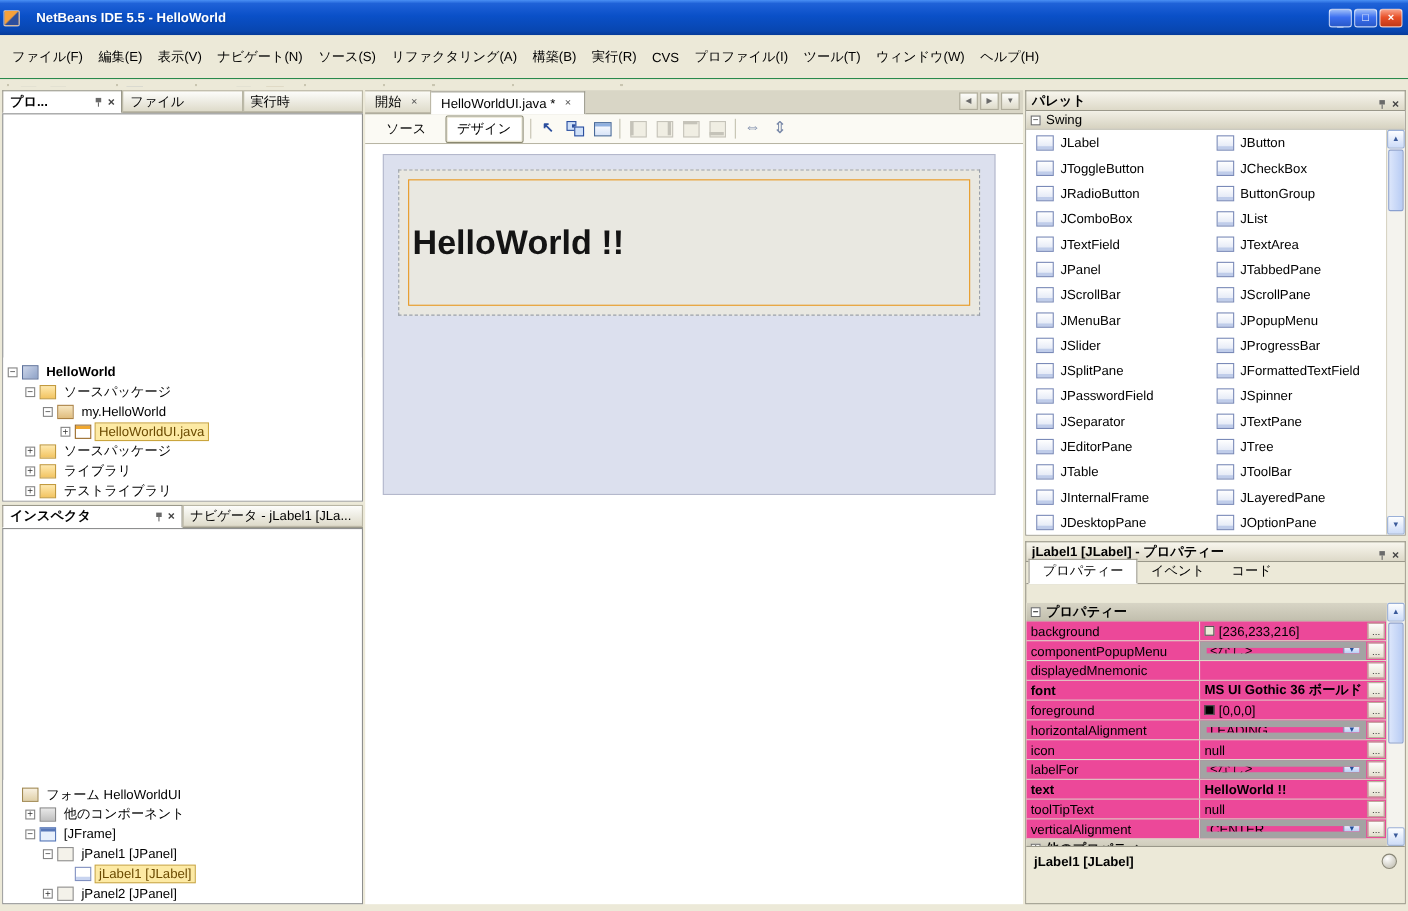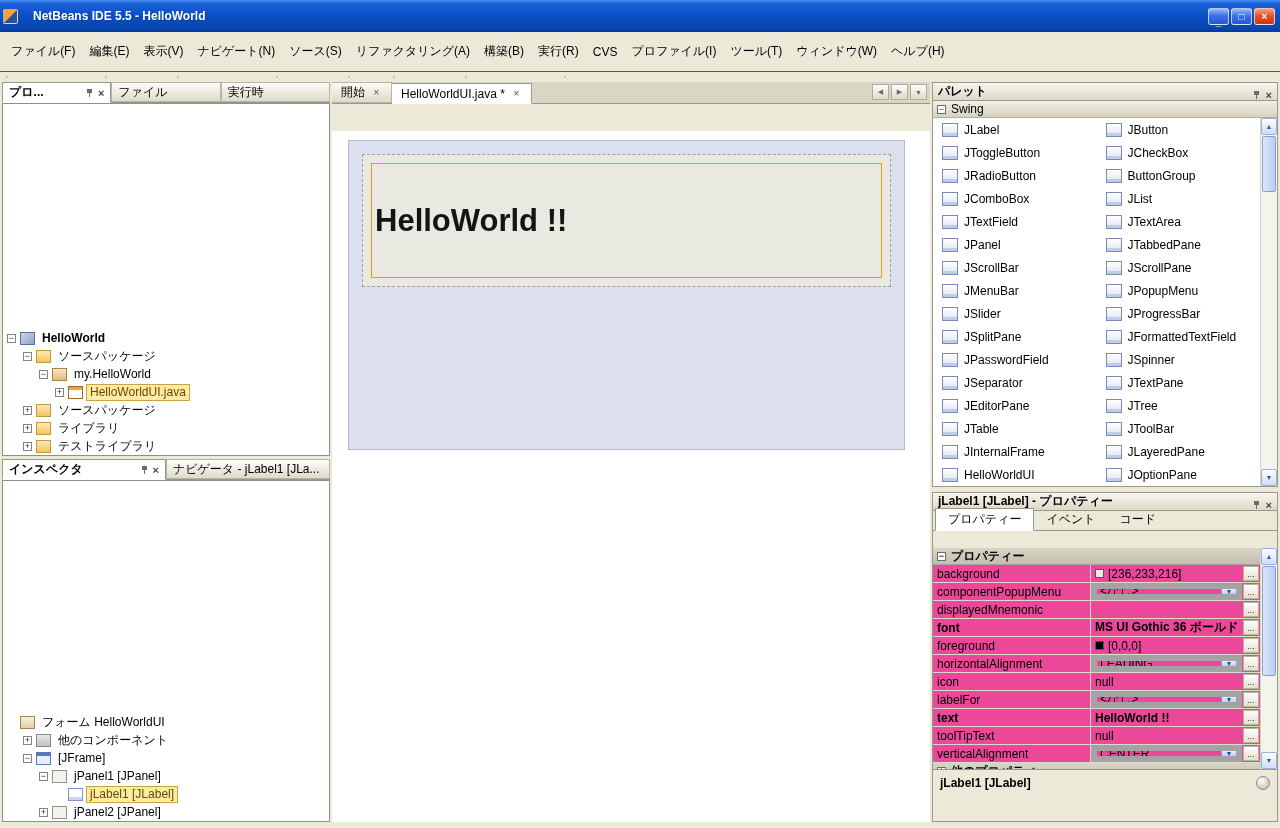--- a/index.html
+++ b/index.html
@@ -351,20 +351,42 @@
             <span class="et-label">HelloWorldUI.java *</span>
             <span class="et-close">×</span>
           </div>
         </div>
       <span id="tab-nav">
         <span class="nav-btn">◀</span>
         <span class="nav-btn">▶</span>
         <span class="nav-btn">▼</span>
       </span>
     </div>
+    <div id="design-toolbar">
+      <span class="mode-btn">ソース</span>
+      <span class="mode-btn on">デザイン</span>
+      <span class="vsep"></span>
+      <span id="mode-icons" style="display:flex;gap:4px">
+          <span class="dicon d-dsel"></span>
+          <span class="dicon d-dconn"></span>
+          <span class="dicon d-dprev"></span>
+        </span>
+      <span class="vsep"></span>
+      <span id="align-icons" class="dim" style="display:flex;gap:4px">
+          <span class="dicon d-dal"></span>
+          <span class="dicon d-dar"></span>
+          <span class="dicon d-dat"></span>
+          <span class="dicon d-dab"></span>
+        </span>
+      <span class="vsep"></span>
+      <span id="resize-icons" style="display:flex;gap:4px">
+          <span class="dicon d-drh"></span>
+          <span class="dicon d-drv"></span>
+        </span>
+    </div>
     <div id="canvas">
       <div id="design-form">
         <div id="design-panel">
           <div id="design-label">HelloWorld !!</div>
         </div>
       </div>
     </div>
   </div>
 
   <div id="right-col">
@@ -495,21 +517,21 @@
             <div class="pal-item">
               <span class="pal-icon"></span>
               <span class="pal-label">JInternalFrame</span>
             </div>
             <div class="pal-item">
               <span class="pal-icon"></span>
               <span class="pal-label">JLayeredPane</span>
             </div>
             <div class="pal-item">
               <span class="pal-icon"></span>
-              <span class="pal-label">HelloWorldUI</span>
+              <span class="pal-label">JDesktopPane</span>
             </div>
             <div class="pal-item">
               <span class="pal-icon"></span>
               <span class="pal-label">JOptionPane</span>
             </div>
           </div>
         <div class="vscroll" id="pal-scroll">
           <span class="sb-btn sb-up">▲</span>
           <span class="sb-thumb"></span>
           <span class="sb-btn sb-down">▼</span>

